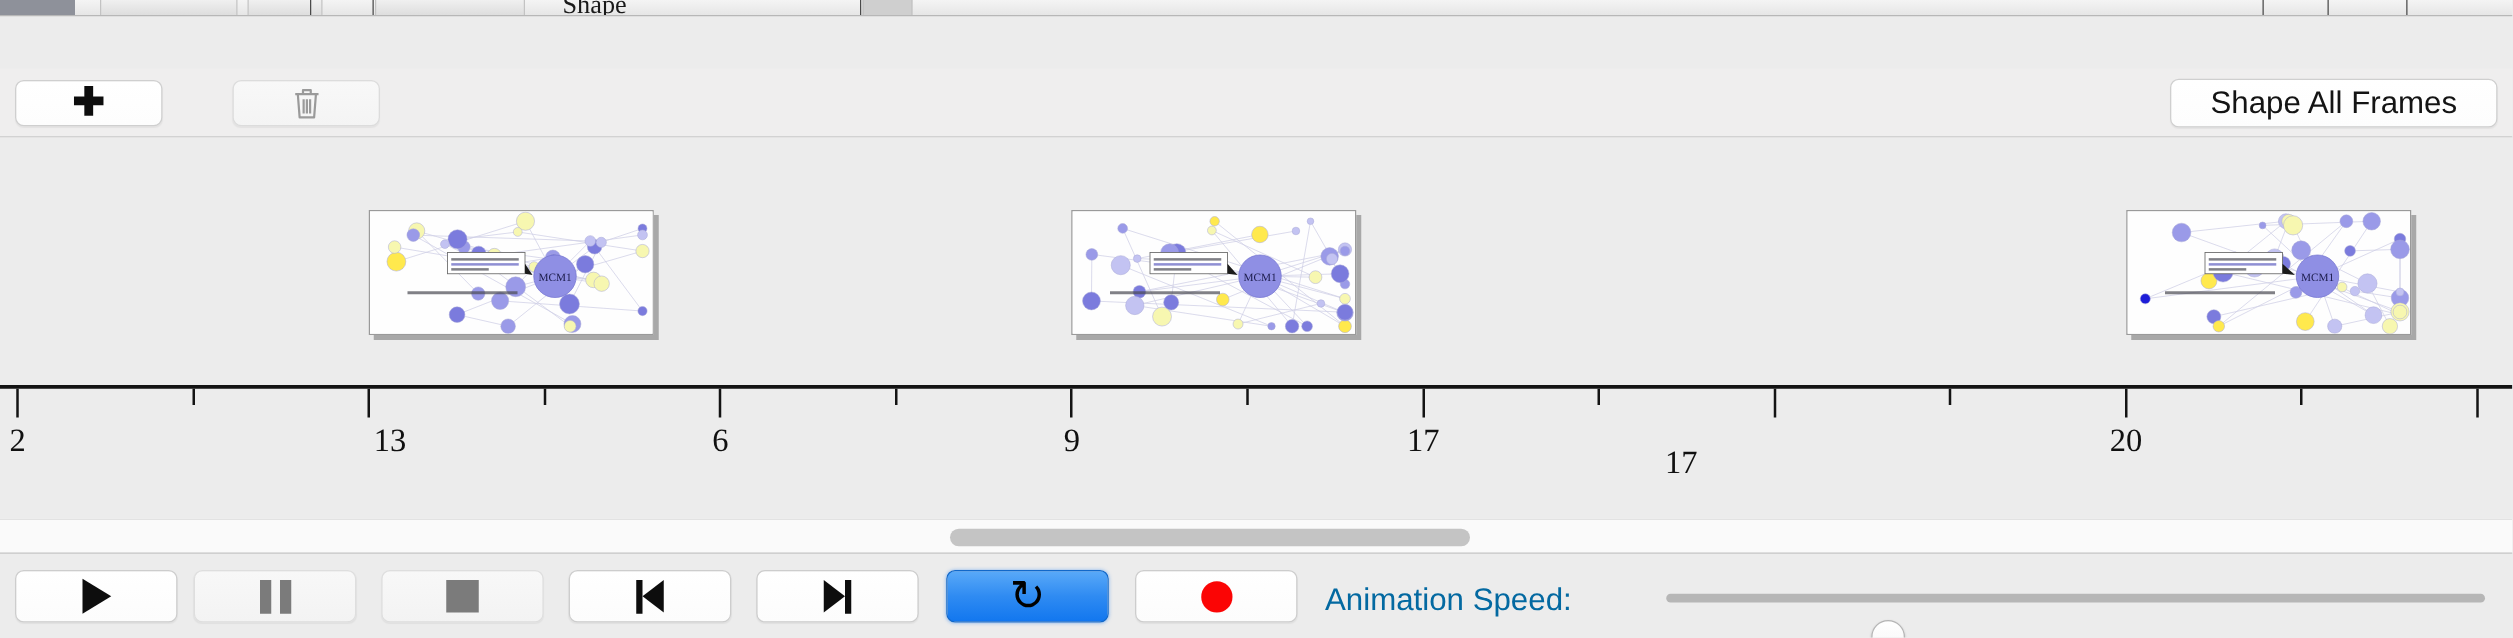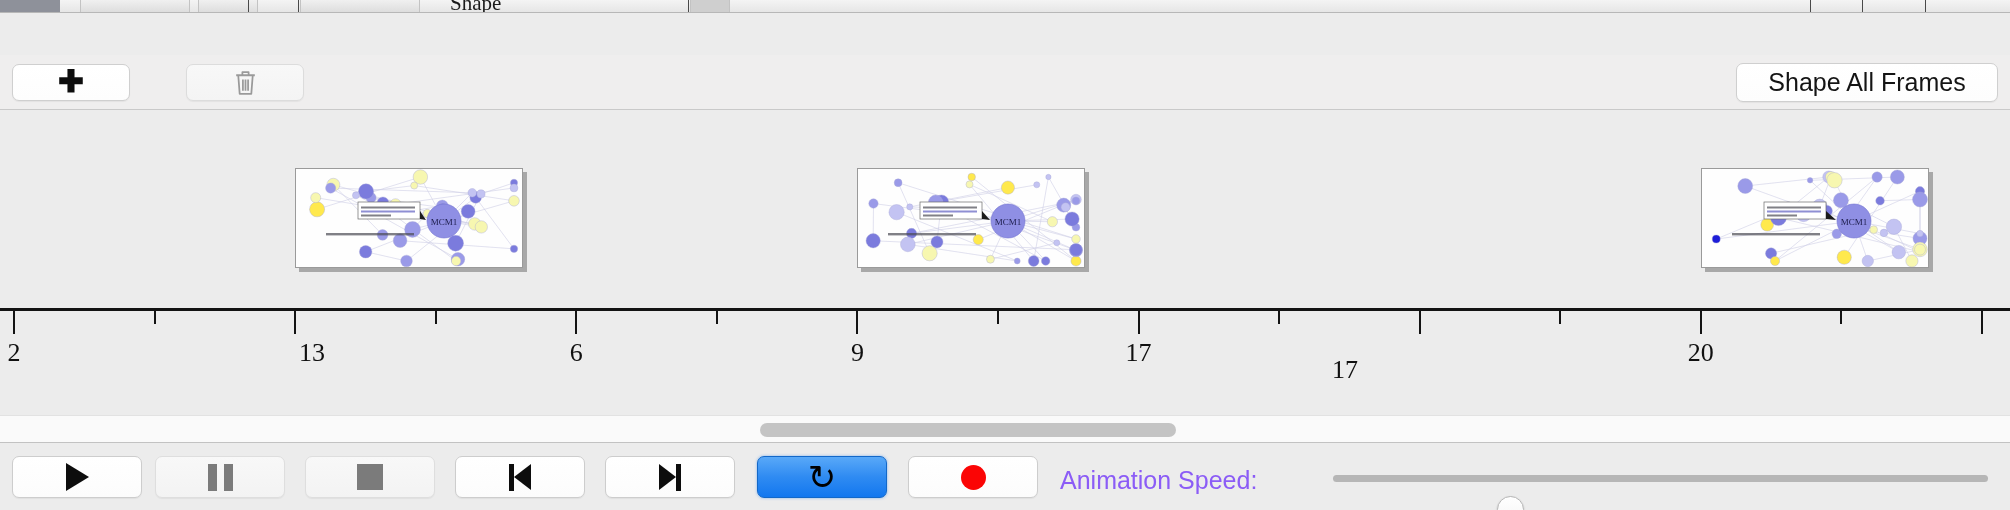--- a/index.html
+++ b/index.html
@@ -136,21 +136,21 @@
   .pause-ico i { display: block; width: 9px; height: 27px; background: #7b7b7b; }
   .stop-ico { width: 26px; height: 26px; background: #7b7b7b; }
   .skip { display: flex; align-items: center; }
   .skip .bar { width: 5px; height: 27px; background: #0d0d0d; }
   .skip .ltri { width: 0; height: 0; border-right: 17px solid #0d0d0d; border-top: 13px solid transparent; border-bottom: 13px solid transparent; }
   .skip .rtri { width: 0; height: 0; border-left: 17px solid #0d0d0d; border-top: 13px solid transparent; border-bottom: 13px solid transparent; }
   .rec-dot { width: 25px; height: 25px; border-radius: 50%; background: #fb0505; }
   .loop-ico { font-size: 34px; color: #000; line-height: 0.85; font-weight: 500; }
 
   .speed-label {
-    position: absolute; top: 22px; font-size: 25px; color: #8b5cf6; white-space: nowrap;
+    position: absolute; top: 22px; font-size: 25px; color: #0369a1; white-space: nowrap;
   }
   .slider-track {
     position: absolute; top: 31px; height: 7px; border-radius: 4px; background: #b6b6b6;
   }
   .slider-thumb {
     position: absolute; top: 21px; width: 27px; height: 27px; border-radius: 50%;
     background: linear-gradient(to bottom,#ffffff,#f6f6f6);
     border: 1px solid #b5b5b5; box-shadow: 0 1px 2px rgba(0,0,0,0.22);
   }
 </style>

